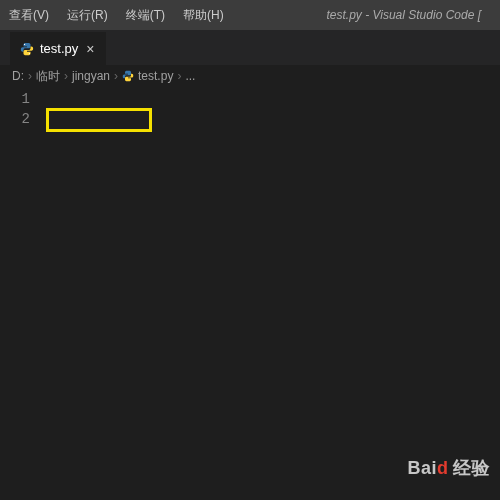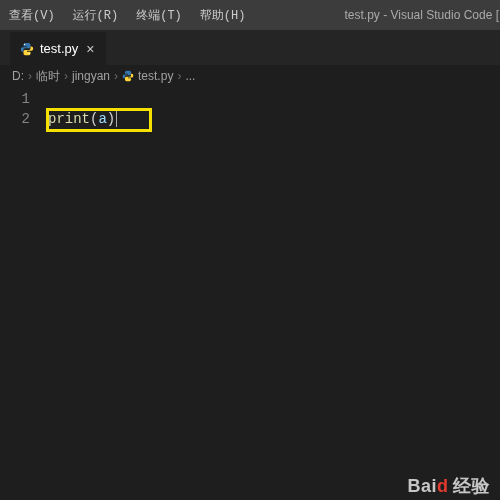--- a/index.html
+++ b/index.html
@@ -15,24 +15,23 @@
     height: 30px;
     background: #3c3c3c;
     display: flex;
     align-items: center;
     font-size: 12px;
     color: #cccccc;
   }
   .menubar .menu-item {
     padding: 0 9px;
     cursor: pointer;
-    font-family: Liberation Mono, monospace;
   }
   .menubar .spacer { flex: 1; }
-  .menubar .title { color: #aaaaaa; padding-right: 1px; white-space: nowrap; }
+  .menubar .title { color: #aaaaaa; padding-right: 19px; white-space: nowrap; font-style: italic; }
   .tabbar {
     height: 35px;
     background: #252526;
     display: flex;
     align-items: stretch;
     padding-left: 10px;
   }
   .tab {
     display: flex;
     align-items: center;
@@ -99,21 +98,21 @@
   .cursor {
     display: inline-block;
     width: 1px; height: 16px;
     background: #aeafad;
     vertical-align: middle;
     margin-left: 1px;
   }
   .watermark {
     position: absolute;
     right: 10px;
-    bottom: 6px;
+    bottom: 24px;
     text-align: right;
     color: rgba(255,255,255,0.55);
     font-size: 11px;
     line-height: 14px;
     pointer-events: none;
   }
   .watermark .logo {
     font-size: 18px;
     font-weight: bold;
     color: rgba(255,255,255,0.75);
@@ -166,21 +165,20 @@
   <span class="sep">›</span>
   <span>...</span>
 </div>
 
 <div class="editor">
   <div class="line">
     <span class="gutter">1</span>
   </div>
   <div class="line">
     <span class="gutter">2</span>
-    <span class="code"><span class="tok-fn">print</span><span class="tok-par">(</span><span class="tok-var">a</span><span class="tok-par">)</span><span class="cursor"></span></span>
   </div>
   <div class="highlight-box"></div>
 </div>
 
 <div class="watermark">
   <div class="logo">
     <span>Bai</span><span class="red">d</span><span style="font-size:14px;">&nbsp;</span><span>经验</span>
   </div>
 </div>
 

